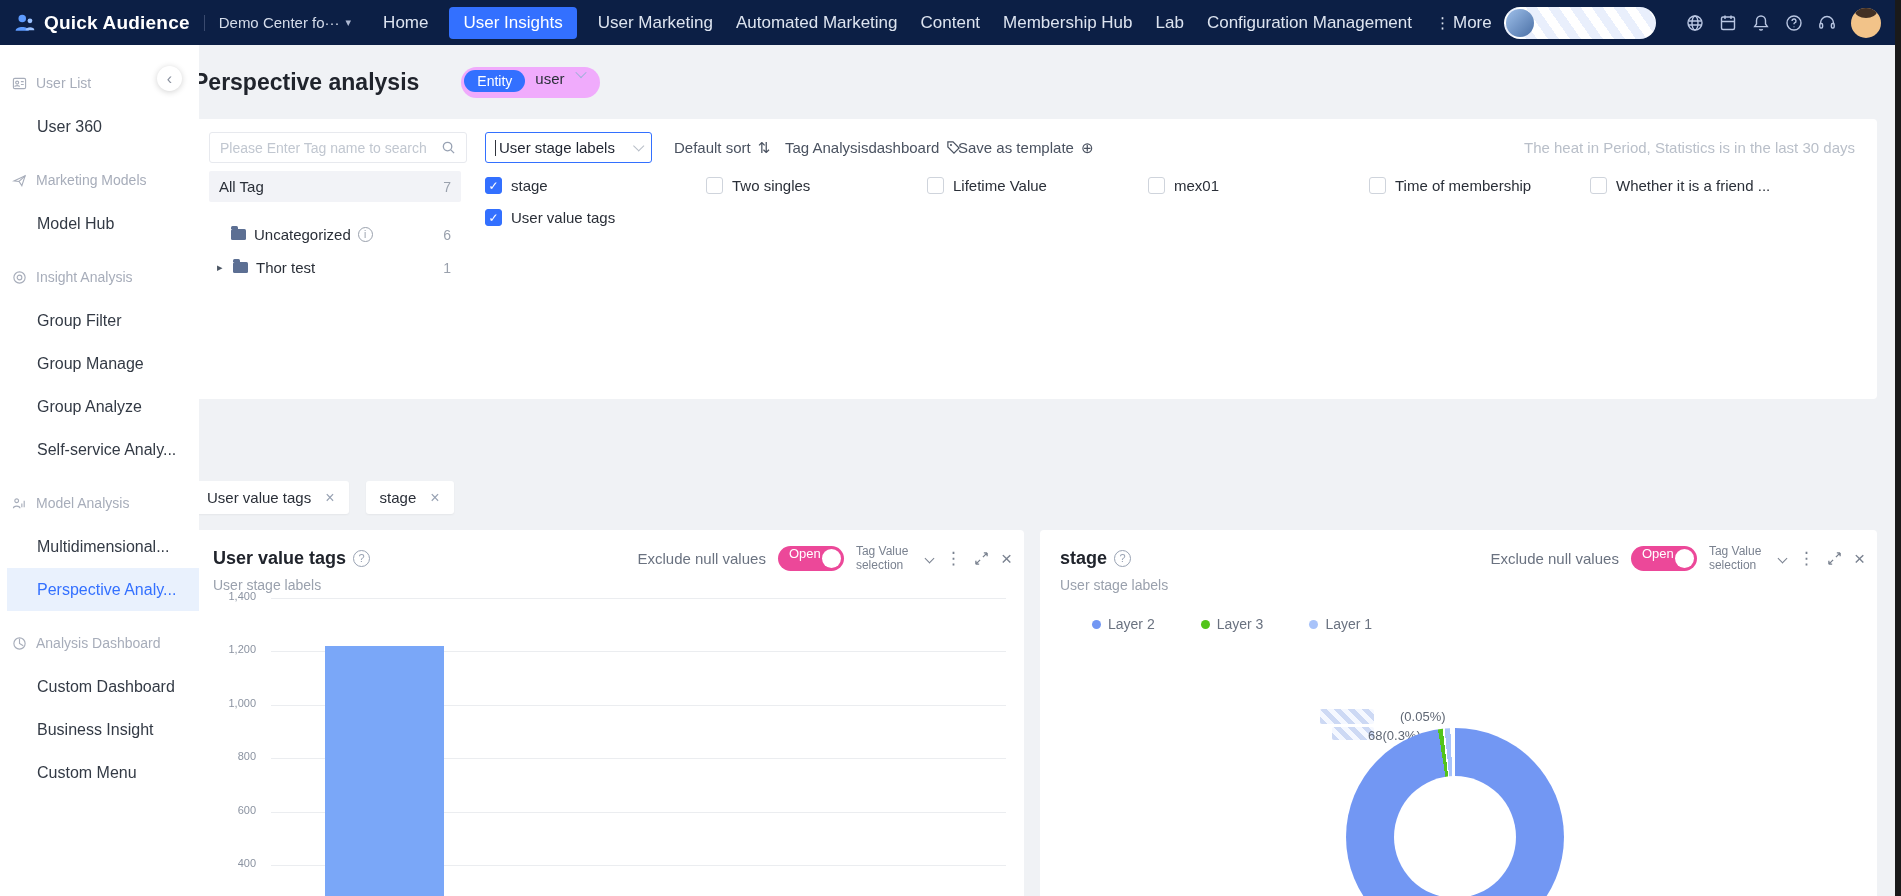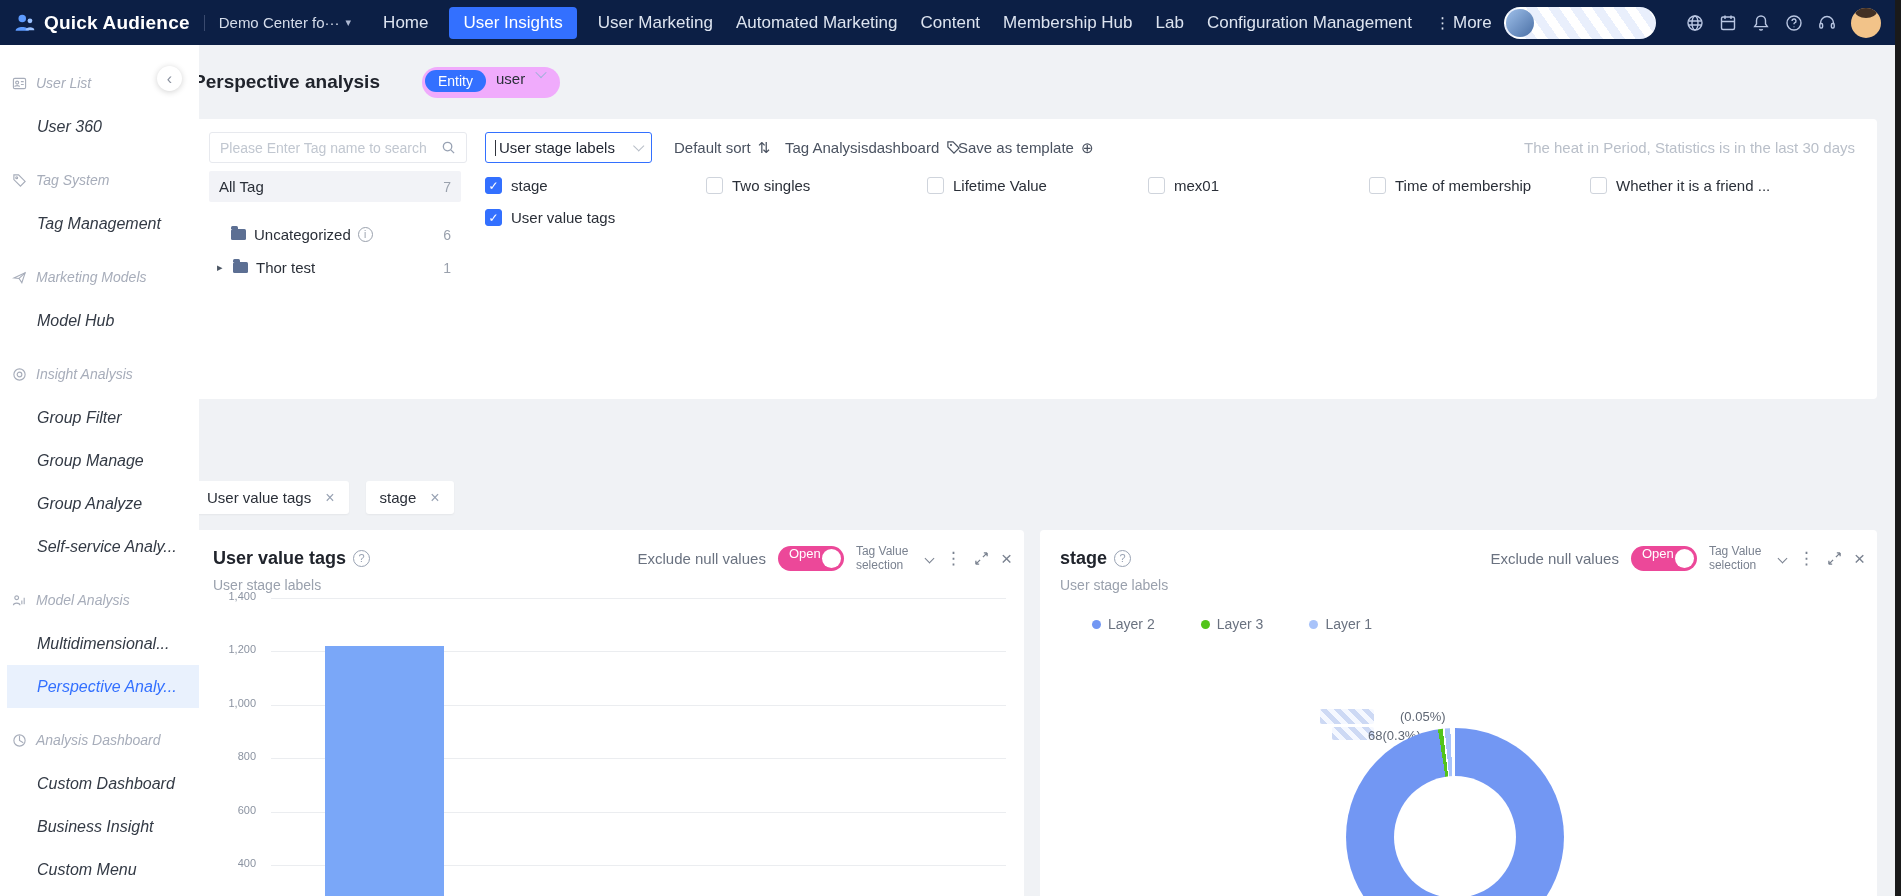--- a/index.html
+++ b/index.html
@@ -23,31 +23,31 @@
   .nav-item.active{background:#3370ff;color:#fff;padding:6px 14px;}
   .more-dots{font-size:15px;color:#dde4f0;}
   .nav-right{margin-left:auto;display:flex;align-items:center;margin-right:20px;}
   .redacted{width:152px;height:32px;border-radius:16px;background:repeating-linear-gradient(55deg,#e9effc 0 9px,#ffffff 9px 18px);display:flex;align-items:center;padding:2px;margin-right:16px;overflow:hidden;}
   .redacted .avi{width:28px;height:28px;border-radius:50%;background:linear-gradient(135deg,#9fc0ea,#4a6fa5);flex:0 0 auto;}
   .nav-ico{width:20px;height:20px;margin-left:13px;cursor:pointer;display:inline-flex;}
   .avatar{width:30px;height:30px;border-radius:50%;background:#f2c389;margin-left:14px;position:relative;overflow:hidden;cursor:pointer;}
   .avatar::before{content:"";position:absolute;top:-3px;left:4px;right:4px;height:13px;border-radius:50%;background:#433024;}
 
   
-  .sidebar{position:absolute;left:0;top:45px;width:199px;bottom:0;background:#fff;z-index:20;padding-top:16px;font-style:italic;}
+  .sidebar{position:absolute;left:0;top:45px;width:199px;bottom:0;background:#fff;z-index:20;padding-top:16px;}
   .sec{margin-top:10px;}
   .sec:first-child{margin-top:0;}
   .sec-title{height:44px;display:flex;align-items:center;gap:9px;padding-left:12px;font-size:14px;color:#a7adba;}
   .s-item{height:43px;display:flex;align-items:center;padding-left:30px;font-size:16px;color:#333a45;cursor:pointer;white-space:nowrap;margin-left:7px;}
   .s-item.active{background:#e9f1fd;color:#3370ff;}
   .collapse{position:absolute;left:157px;top:66px;width:25px;height:25px;border-radius:50%;background:#fff;box-shadow:0 1px 6px rgba(0,0,0,.18);display:flex;align-items:center;justify-content:center;color:#8a919f;font-size:16px;z-index:30;cursor:pointer;border:0;}
 
   
   .page-head{position:absolute;left:173px;top:45px;right:0;height:74px;display:flex;align-items:center;}
-  .page-title{margin-left:20px;font-size:19px;font-weight:bold;color:#20242c;}
+  .page-title{margin-left:20px;font-size:23px;font-weight:bold;color:#20242c;}
   .entity{margin-left:42px;height:31px;background:#f0abfc;border-radius:16px;display:flex;align-items:flex-start;padding:3px;cursor:pointer;}
   .entity-pill{background:#3370ff;color:#fff;border-radius:13px;padding:4px 13px;font-size:14px;line-height:1;}
   .entity-val{margin:0 12px 0 10px;font-size:15px;color:#2a2f38;}
   .chev{width:8px;height:8px;border-right:1.6px solid #9fb0d8;border-bottom:1.6px solid #9fb0d8;transform:rotate(45deg) translate(-1px,-1px);margin-right:12px;}
 
   
   .filter-card{position:absolute;left:193px;top:119px;width:1684px;height:280px;background:#fff;border-radius:4px;}
   .search-box{position:absolute;left:16px;top:13px;width:258px;height:31px;border:1px solid #e7e9ee;border-radius:3px;display:flex;align-items:center;padding:0 10px;background:#fff;}
   .search-box input{border:0;outline:0;flex:1;font-size:14px;color:#333;background:transparent;}
   .search-box input::placeholder{color:#c1c7d0;}
@@ -218,32 +218,20 @@
         </svg>
       </span>
       <span>User List</span>
     </div>
     <div class="s-item">User 360</div>
   </div>
   <div class="sec">
     <div class="sec-title">
       <span>
         <svg viewBox="0 0 16 16" width="15" height="15" fill="none" stroke="#a7adba" stroke-width="1.2">
-          <path d="M2 2h5l7 7-5 5-7-7z"></path>
-            <circle cx="5" cy="5" r="1"></circle>
-        </svg>
-      </span>
-      <span>Tag System</span>
-    </div>
-    <div class="s-item">Tag Management</div>
-  </div>
-  <div class="sec">
-    <div class="sec-title">
-      <span>
-        <svg viewBox="0 0 16 16" width="15" height="15" fill="none" stroke="#a7adba" stroke-width="1.2">
           <path d="M2 8.5L14 3l-3.5 10.5-3-4.5z"></path>
             <path d="M7.5 9L14 3"></path>
         </svg>
       </span>
       <span>Marketing Models</span>
     </div>
     <div class="s-item">Model Hub</div>
   </div>
   <div class="sec">
     <div class="sec-title">

